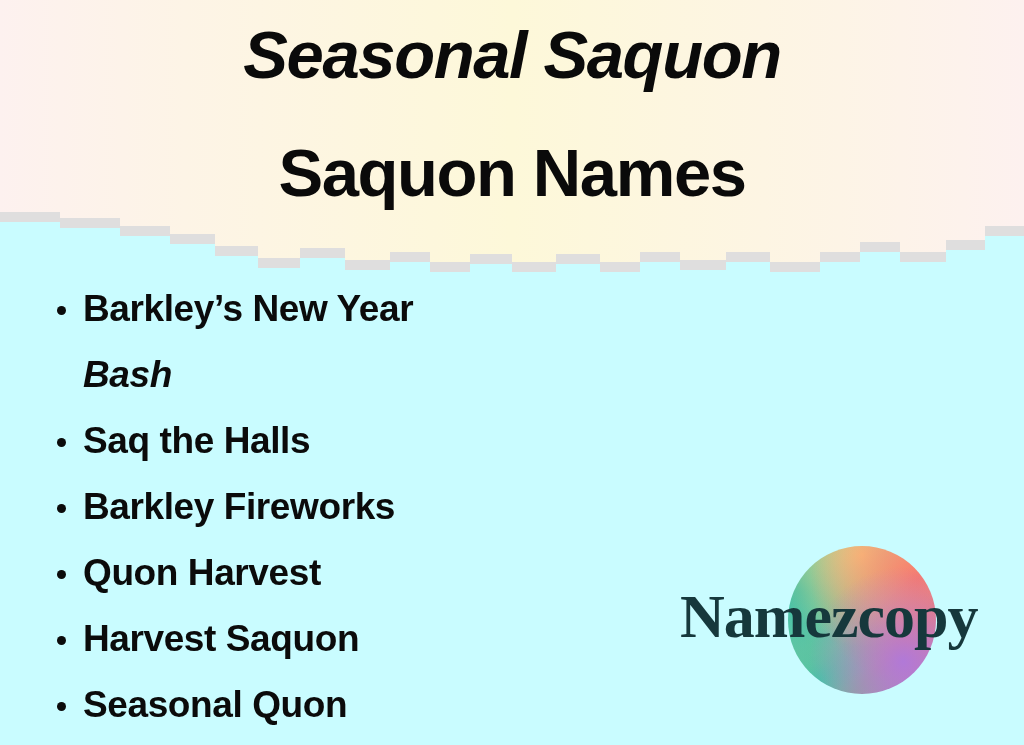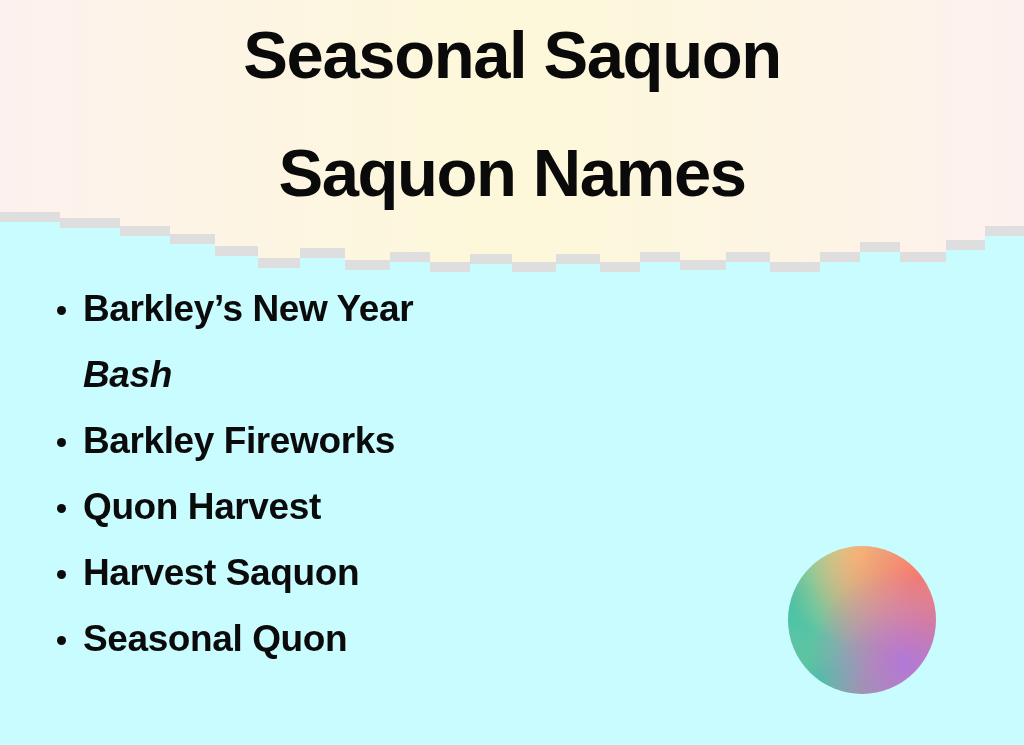--- a/index.html
+++ b/index.html
@@ -54,21 +54,21 @@
   .header-title .line {
     font-family: "Liberation Sans", sans-serif;
     font-weight: 700;
     font-size: 67px;
     line-height: 1.0;
     letter-spacing: -1.4px;
     color: #0A0A0A;
     white-space: nowrap;
     text-align: center;
   }
-  .header-title .line.l1 { margin-bottom: 51px; }
+  .header-title .line.l1 { margin-bottom: 51px; font-style: italic; }
 
   
   .list-area {
     position: absolute;
     left: 0;
     top: 276px;
     width: 660px;
     z-index: 4;
   }
   ul.name-list {
@@ -182,31 +182,35 @@
     <div class="line l2">Saquon Names</div>
   </div>
 
   <div class="list-area">
     <ul class="name-list">
       <li>
         <span>Barkley’s New Year</span>
         <span class="wrap2">Bash</span>
       </li>
       <li>
+        <span>Saq the Halls</span>
+      </li>
+      <li>
         <span>Barkley Fireworks</span>
       </li>
       <li>
         <span>Quon Harvest</span>
       </li>
       <li>
         <span>Harvest Saquon</span>
       </li>
       <li>
         <span>Seasonal Quon</span>
       </li>
     </ul>
   </div>
 
   <div class="logo">
     <div class="logo-circle"></div>
+    <div class="logo-word">Namezcopy</div>
   </div>
 
 </div>
 
 </body></html>

